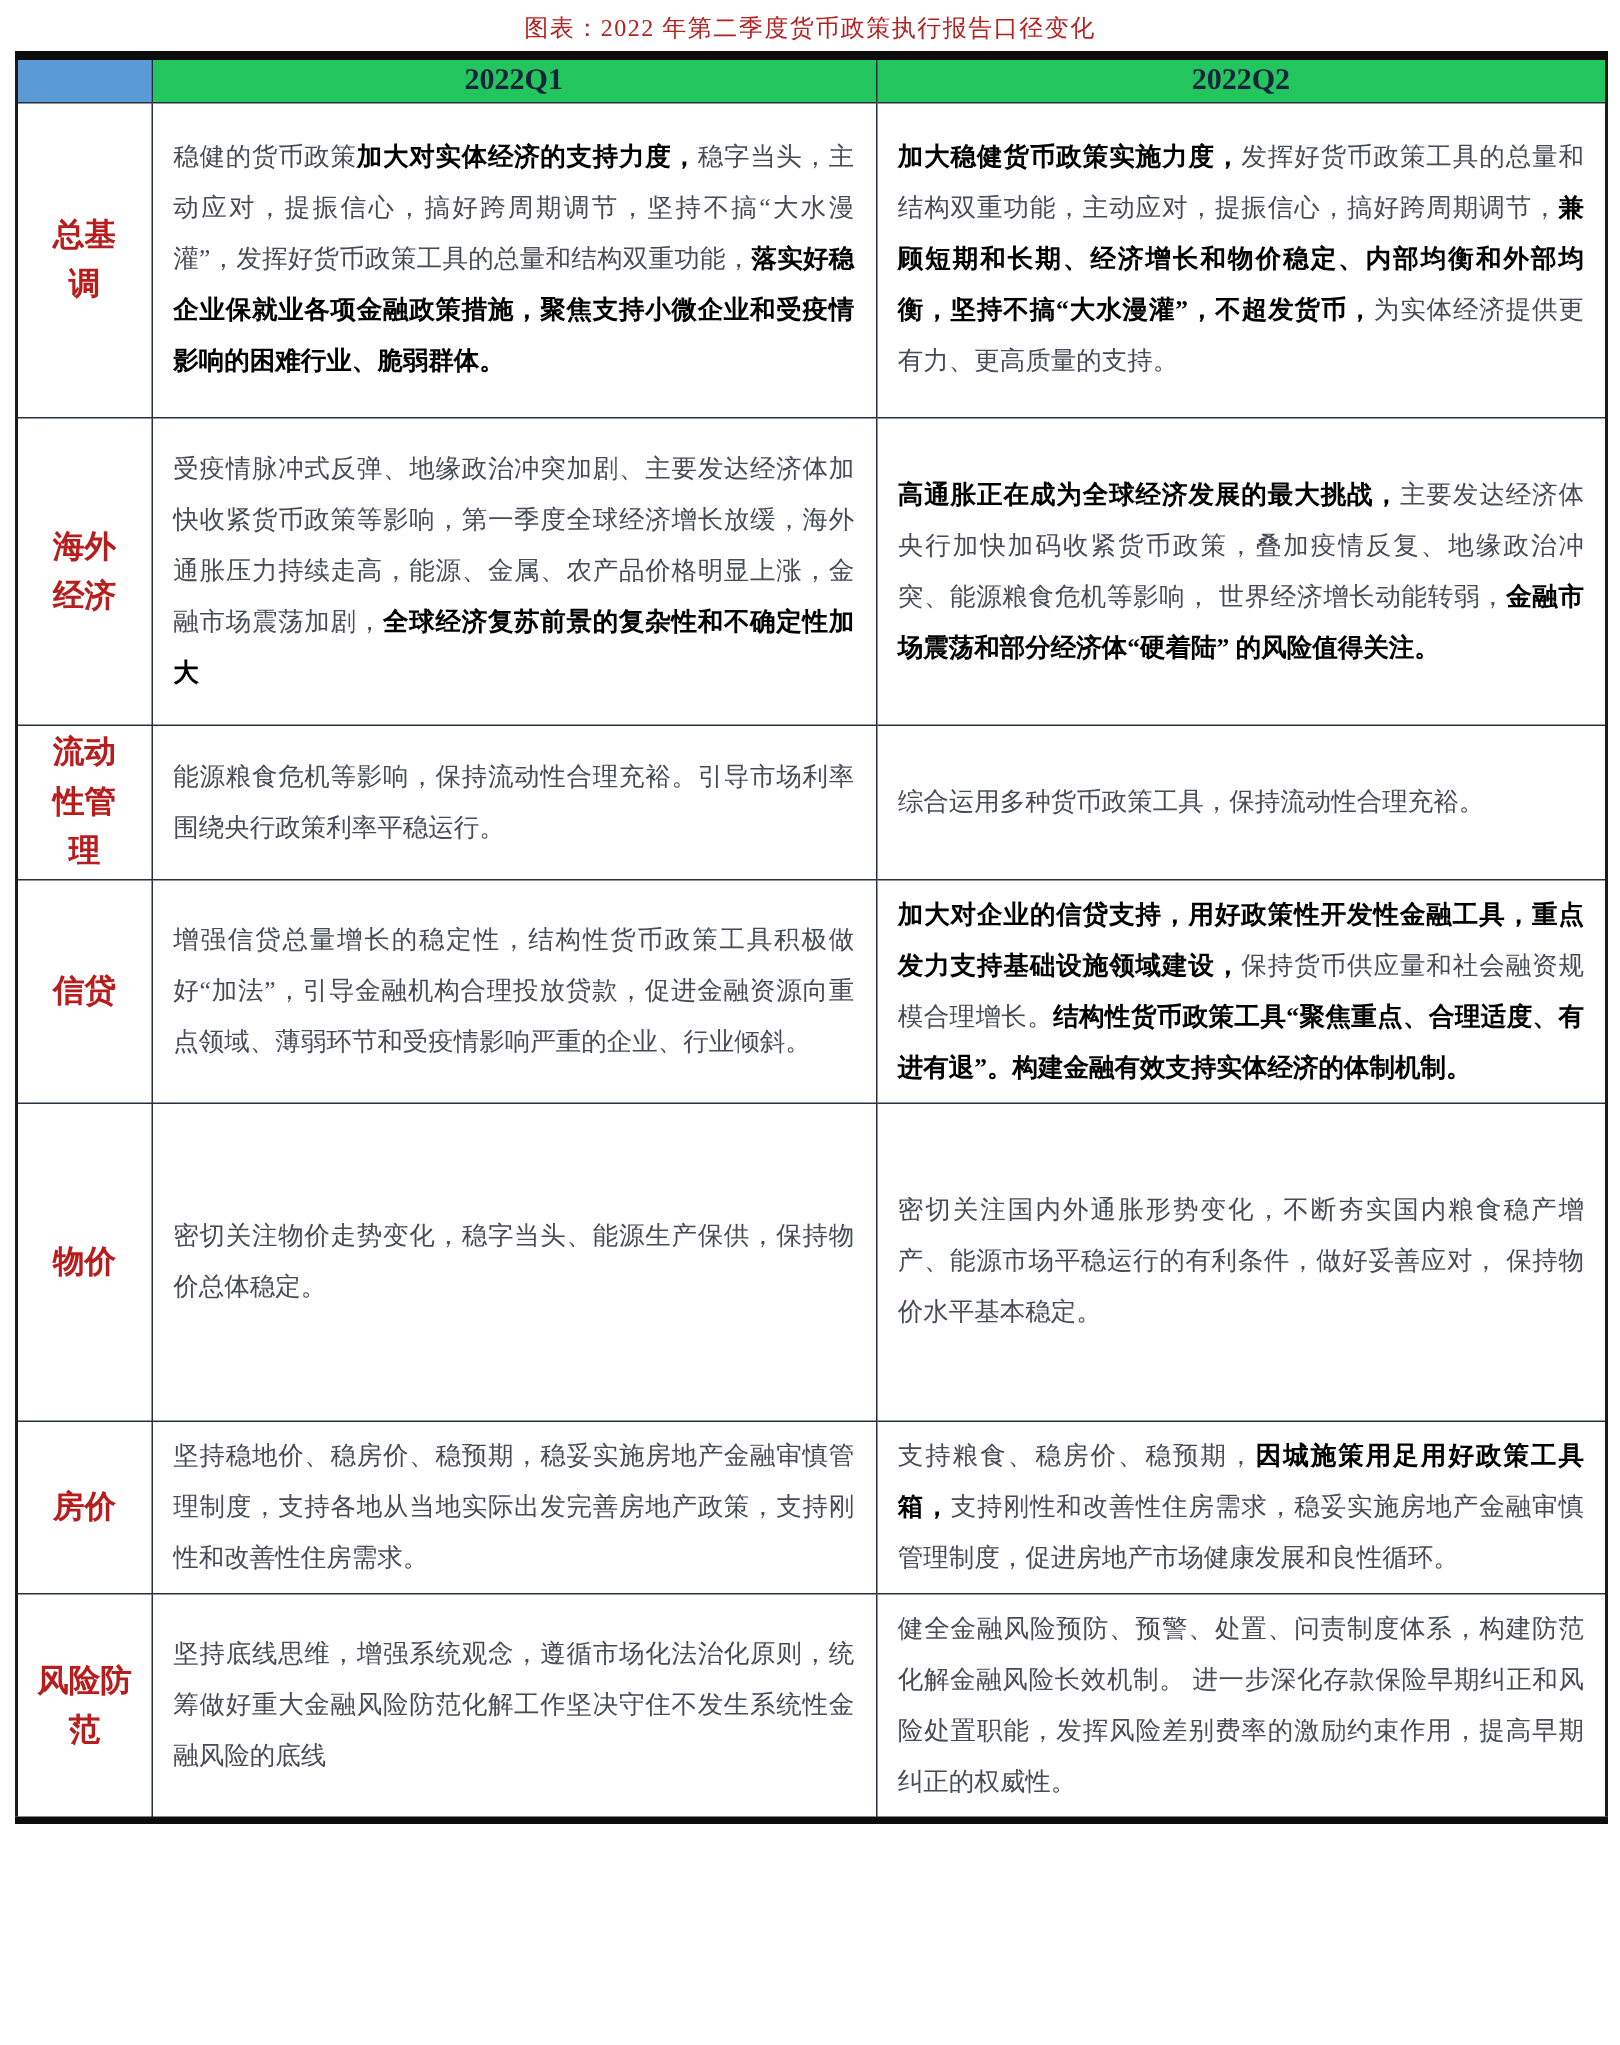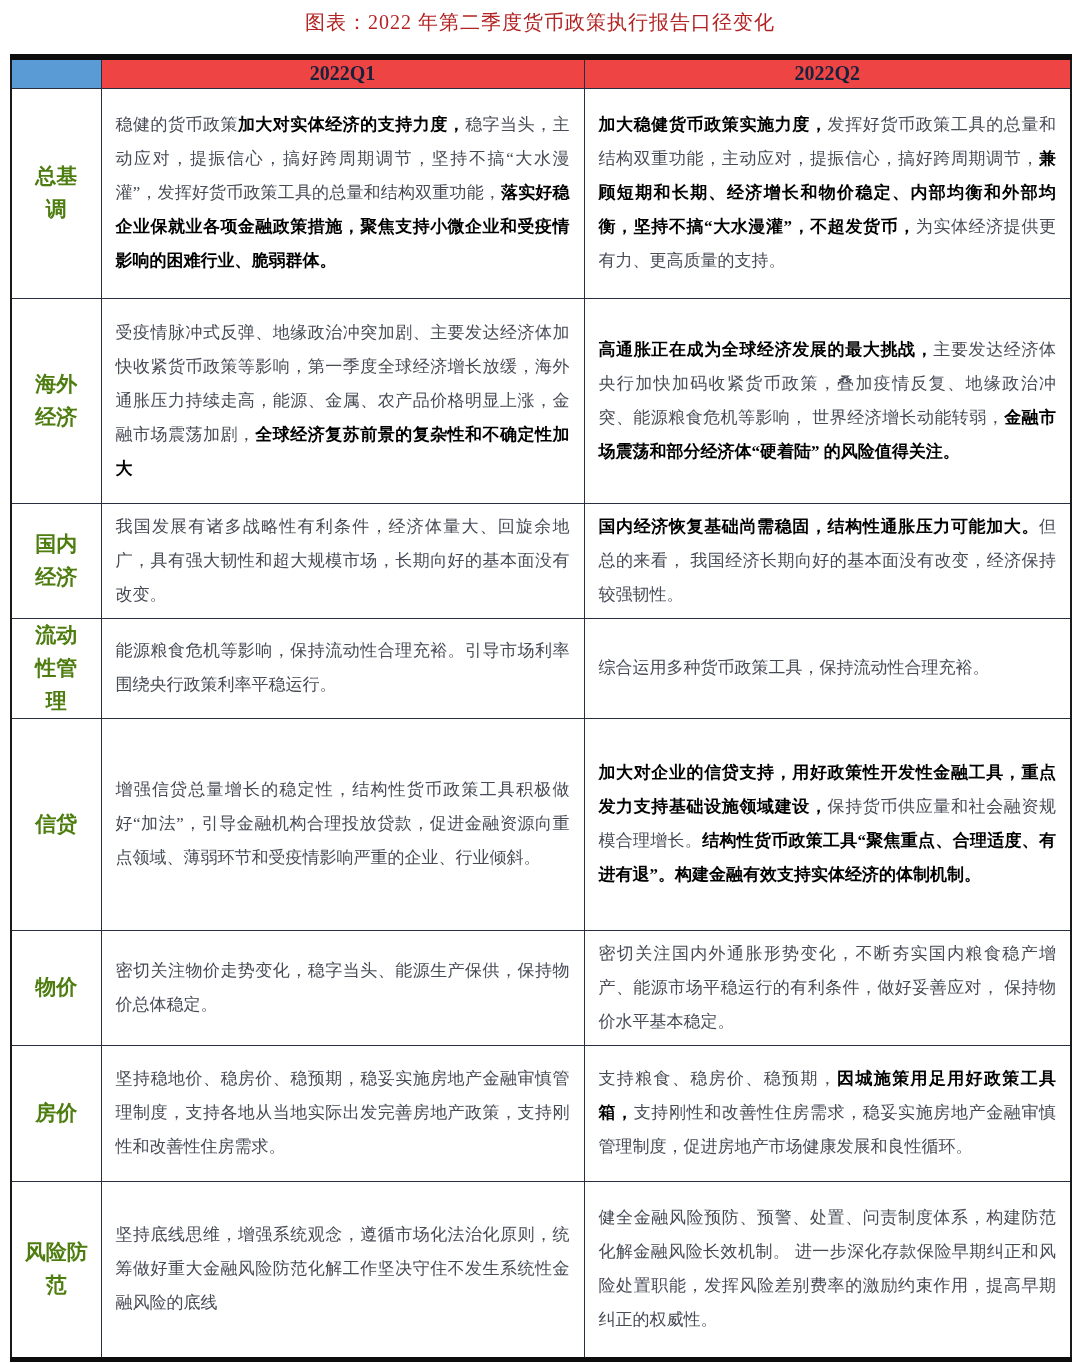--- a/index.html
+++ b/index.html
@@ -7,25 +7,25 @@
   body {
     width: 1080px;
     height: 1363px;
     font-family: "Liberation Serif", "DejaVu Serif", serif;
     overflow: hidden;
   }
   .page { width: 1080px; height: 1363px; position: relative; }
 
   .chart-title {
     text-align: center;
-    font-size: 20px;
+    font-size: 16px;
     font-weight: 400;
     color: #B22222;
     padding-top: 9px;
-    height: 54px;
+    height: 34px;
     letter-spacing: 1px;
   }
 
   table.policy-table {
     width: 1060px;
     margin-left: 10px;
     border-collapse: collapse;
     table-layout: fixed;
     border-left: 2px solid #1a1a1a;
     border-right: 2px solid #1a1a1a;
@@ -33,32 +33,32 @@
     border-bottom: 5px solid #0d0d0d;
   }
   col.c-label { width: 90px; }
   col.c-q1 { width: 483px; }
   col.c-q2 { width: 487px; }
 
   th, td { border: 1px solid #26303f; }
 
   thead tr { height: 31px; }
   th.col-head {
-    background: #ef4444;
+    background: #22c55e;
     color: #17223C;
     font-size: 20px;
     font-weight: bold;
     text-align: center;
     vertical-align: middle;
   }
   th.corner { background: #5B9BD5; }
 
   td.row-label {
     font-weight: bold;
-    color: #4d7c0f;
+    color: #b91c1c;
     font-size: 21px;
     text-align: center;
     vertical-align: middle;
     white-space: pre-line;
     line-height: 33px;
     background: #ffffff;
   }
 
   td.cell {
     vertical-align: middle;
@@ -106,26 +106,20 @@
           <td class="cell"><span>稳健的货币政策</span><span class="b">加大对实体经济的支持力度，</span><span>稳字当头，主动应对，提振信心，搞好跨周期调节，坚持不搞“大水漫灌”，发挥好货币政策工具的总量和结构双重功能，</span><span class="b">落实好稳企业保就业各项金融政策措施，聚焦支持小微企业和受疫情影响的困难行业、脆弱群体。</span></td>
           <td class="cell"><span class="b">加大稳健货币政策实施力度，</span><span>发挥好货币政策工具的总量和结构双重功能，主动应对，提振信心，搞好跨周期调节，</span><span class="b">兼顾短期和长期、经济增长和物价稳定、内部均衡和外部均衡，坚持不搞“大水漫灌”，不超发货币，</span><span>为实体经济提供更有力、更高质量的支持。</span></td>
         </tr>
         <tr>
           <td class="row-label">海外
 经济</td>
           <td class="cell"><span>受疫情脉冲式反弹、地缘政治冲突加剧、主要发达经济体加快收紧货币政策等影响，第一季度全球经济增长放缓，海外通胀压力持续走高，能源、金属、农产品价格明显上涨，金融市场震荡加剧，</span><span class="b">全球经济复苏前景的复杂性和不确定性加大</span></td>
           <td class="cell"><span class="b">高通胀正在成为全球经济发展的最大挑战，</span><span>主要发达经济体央行加快加码收紧货币政策，叠加疫情反复、地缘政治冲突、能源粮食危机等影响， 世界经济增长动能转弱，</span><span class="b">金融市场震荡和部分经济体“硬着陆” 的风险值得关注。</span></td>
         </tr>
         <tr>
-          <td class="row-label">国内
-经济</td>
-          <td class="cell"><span>我国发展有诸多战略性有利条件，经济体量大、回旋余地广，具有强大韧性和超大规模市场，长期向好的基本面没有改变。</span></td>
-          <td class="cell"><span class="b">国内经济恢复基础尚需稳固，结构性通胀压力可能加大。</span><span>但总的来看， 我国经济长期向好的基本面没有改变，经济保持较强韧性。</span></td>
-        </tr>
-        <tr>
           <td class="row-label">流动
 性管
 理</td>
           <td class="cell"><span>能源粮食危机等影响，保持流动性合理充裕。引导市场利率围绕央行政策利率平稳运行。</span></td>
           <td class="cell"><span>综合运用多种货币政策工具，保持流动性合理充裕。</span></td>
         </tr>
         <tr>
           <td class="row-label">信贷</td>
           <td class="cell"><span>增强信贷总量增长的稳定性，结构性货币政策工具积极做好“加法”，引导金融机构合理投放贷款，促进金融资源向重点领域、薄弱环节和受疫情影响严重的企业、行业倾斜。</span></td>
           <td class="cell"><span class="b">加大对企业的信贷支持，用好政策性开发性金融工具，重点发力支持基础设施领域建设，</span><span>保持货币供应量和社会融资规模合理增长。</span><span class="b">结构性货币政策工具“聚焦重点、合理适度、有进有退”。构建金融有效支持实体经济的体制机制。</span></td>

